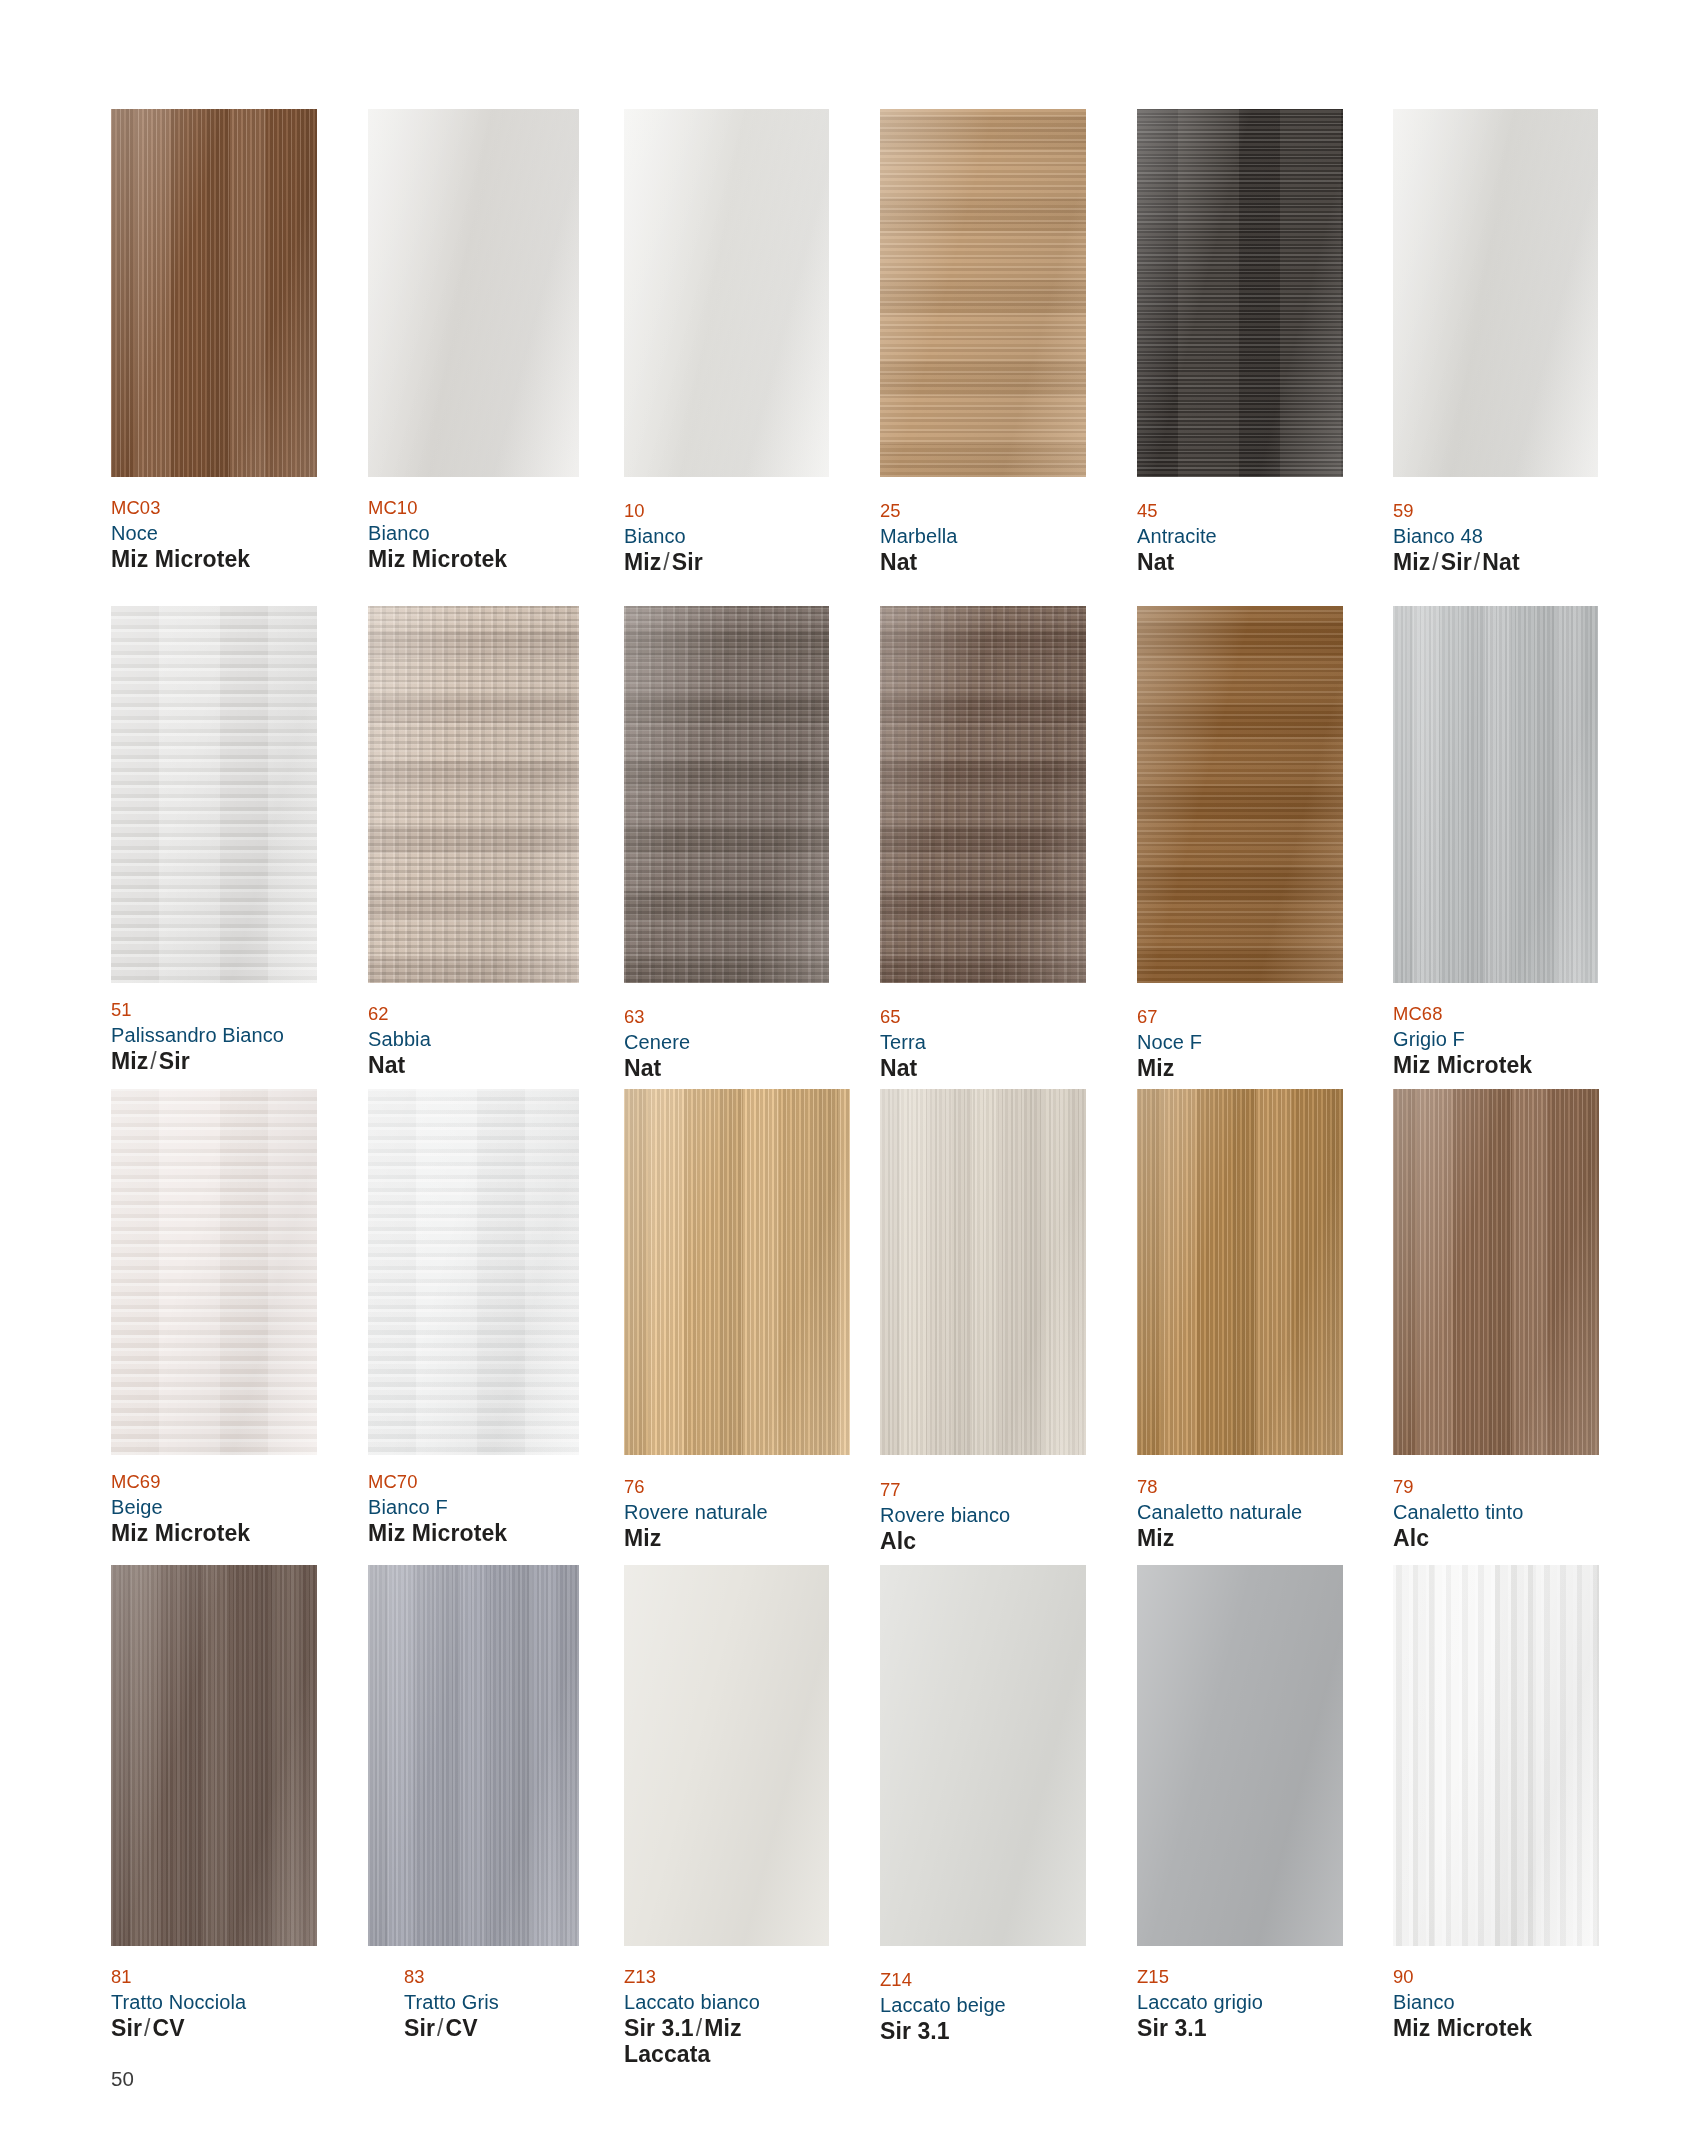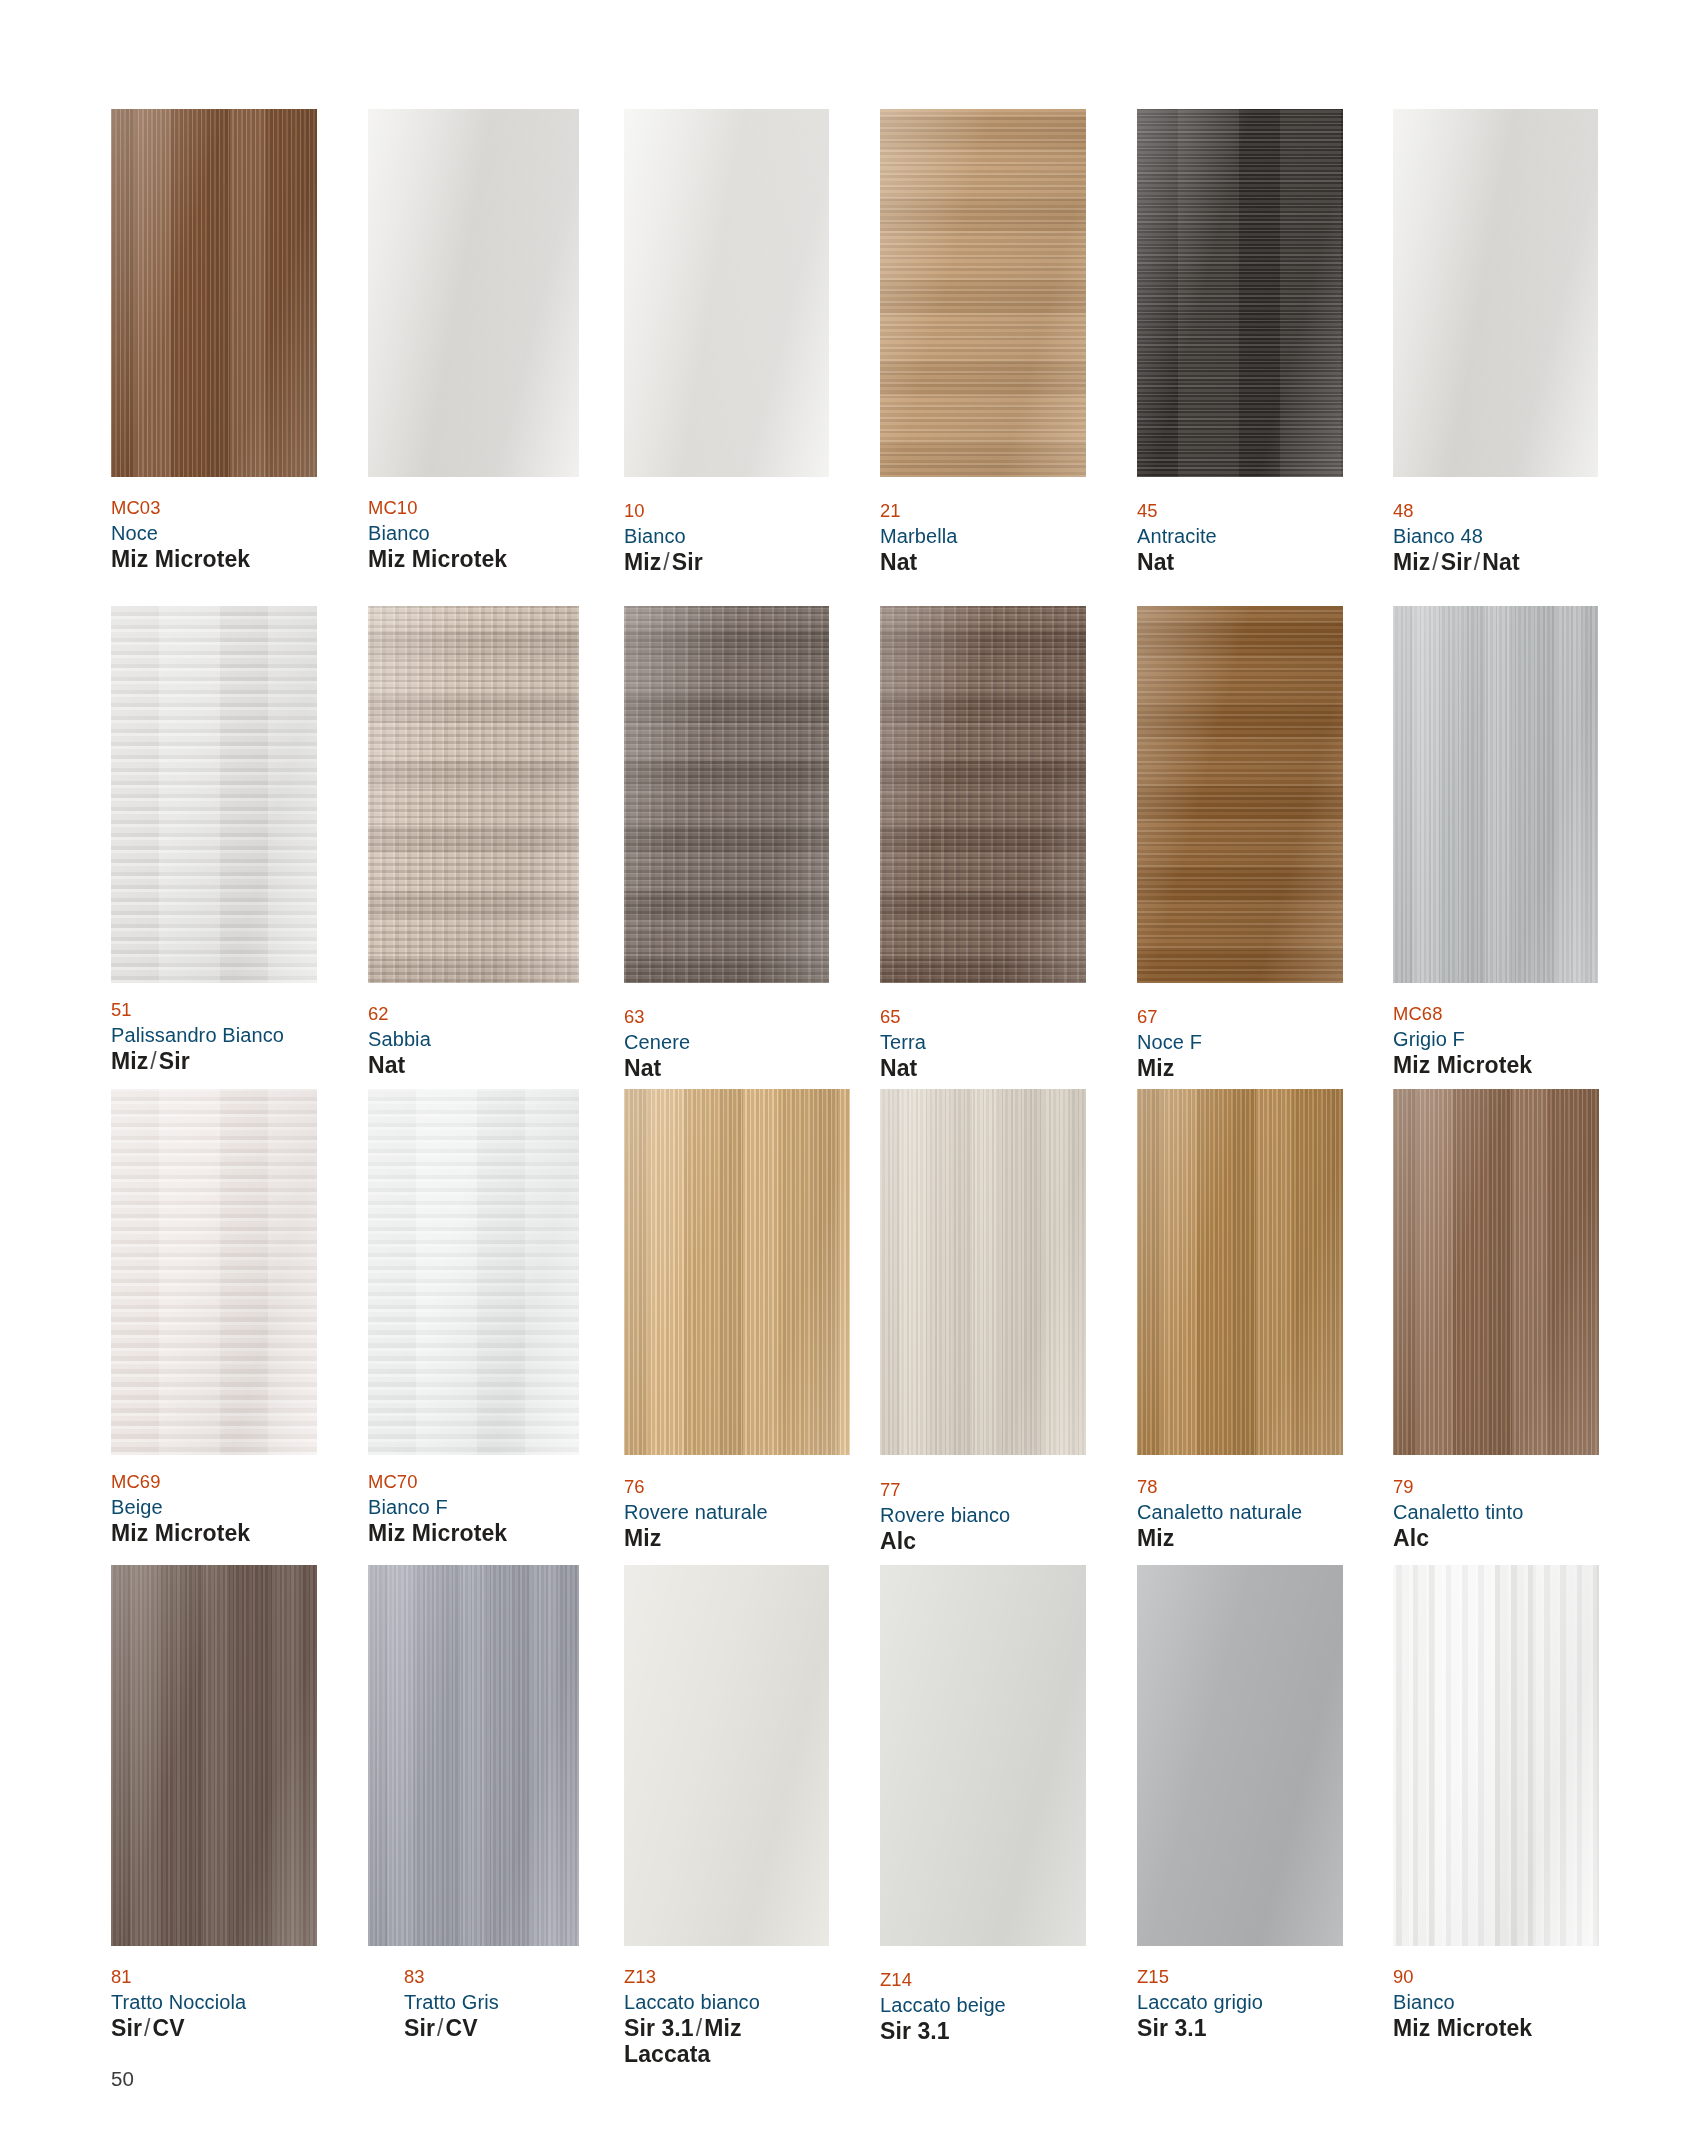--- a/index.html
+++ b/index.html
@@ -185,41 +185,41 @@
           <div class="code">10</div>
           <div class="name">Bianco</div>
           <div class="finish"><span>Miz</span><span class="sep">/</span><span>Sir</span></div>
         </div>
       </div>
       <div class="cell" style="position: absolute; left: 769px; top: 0px; width: 206px;">
         <div class="swatch tex-horiz" style="height: 368px; background-color: rgb(194, 155, 113);">
           <div class="sheen"></div>
         </div>
         <div class="labels" style="padding-top: 20.5px;">
-          <div class="code">21</div>
+          <div class="code">25</div>
           <div class="name">Marbella</div>
           <div class="finish"><span>Nat</span></div>
         </div>
       </div>
       <div class="cell" style="position: absolute; left: 1026px; top: 0px; width: 206px;">
         <div class="swatch tex-horiz-strong" style="height: 368px; background-color: rgb(60, 55, 51);">
           <div class="sheen"></div>
         </div>
         <div class="labels" style="padding-top: 20.5px;">
           <div class="code">45</div>
           <div class="name">Antracite</div>
           <div class="finish"><span>Nat</span></div>
         </div>
       </div>
       <div class="cell" style="position: absolute; left: 1282px; top: 0px; width: 205px;">
         <div class="swatch tex-faint" style="height: 368px; background-color: rgb(220, 219, 215);">
           <div class="sheen"></div>
         </div>
         <div class="labels" style="padding-top: 20.5px;">
-          <div class="code">48</div>
+          <div class="code">59</div>
           <div class="name">Bianco 48</div>
           <div class="finish"><span>Miz</span><span class="sep">/</span><span>Sir</span><span class="sep">/</span><span>Nat</span></div>
         </div>
       </div>
       <div class="cell" style="position: absolute; left: 0px; top: 497px; width: 206px;">
         <div class="swatch tex-soft-horiz" style="height: 377px; background-color: rgb(223, 222, 220);">
           <div class="sheen"></div>
         </div>
         <div class="labels" style="padding-top: 13.6px;">
           <div class="code">51</div>

